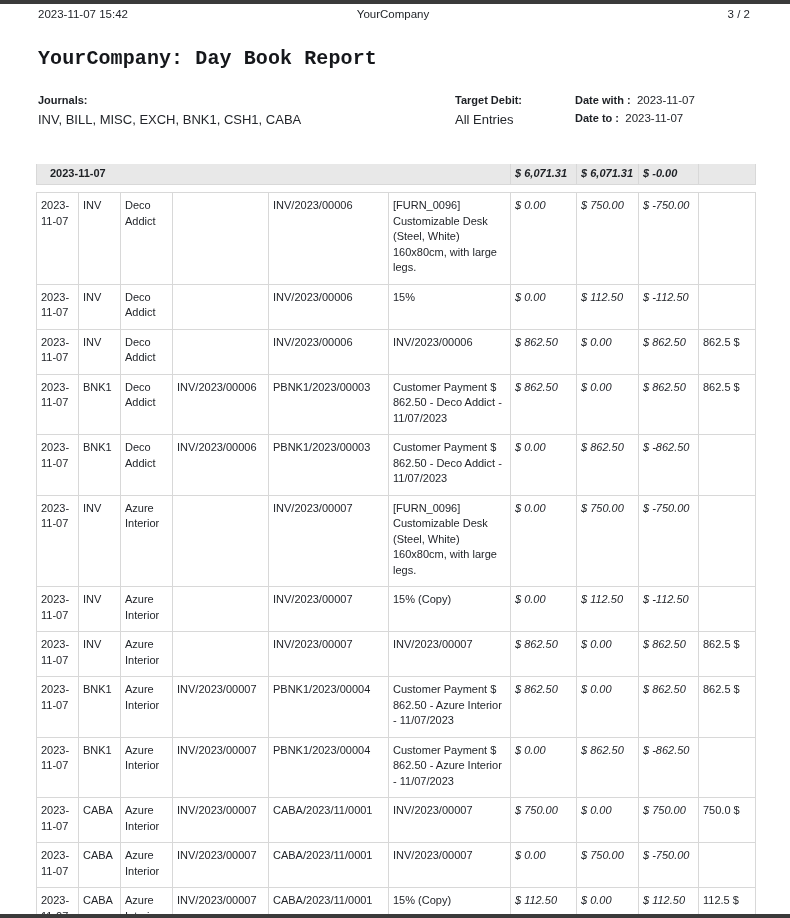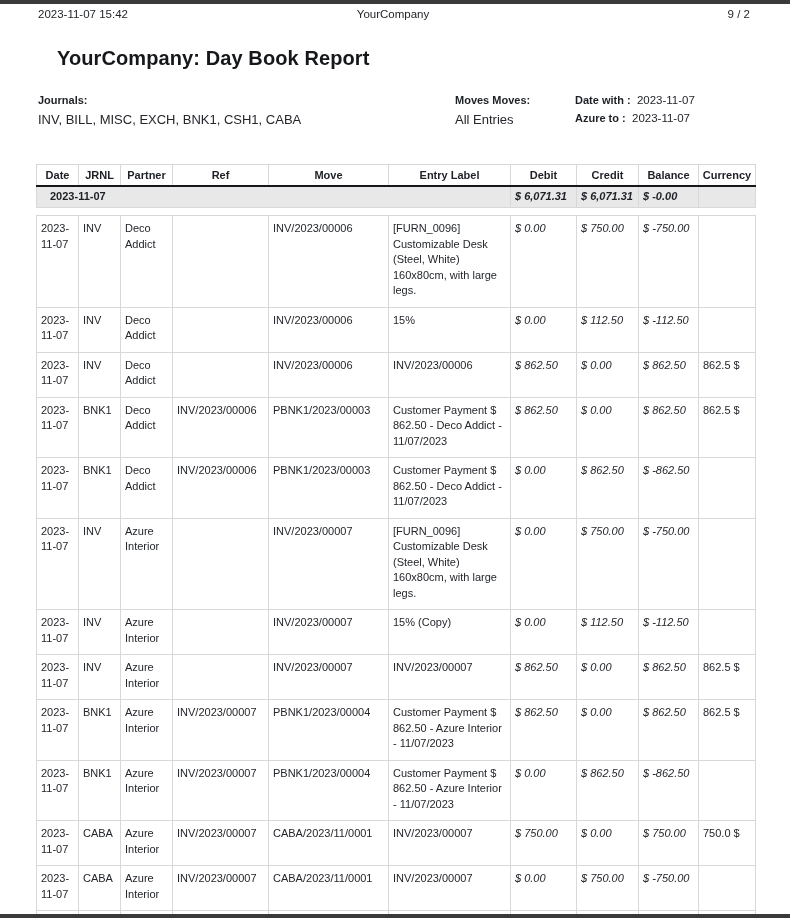--- a/index.html
+++ b/index.html
@@ -6,21 +6,21 @@
   html,body { width:790px; height:918px; overflow:hidden; background:#fff;
     font-family:"Liberation Sans", sans-serif; color:#23262b; position:relative; }
   .edge-strip { position:absolute; left:0; width:100%; height:4px; background:#3a3a3a; z-index:20; }
   .edge-top { top:0; }
   .edge-bottom { top:914px; }
 
   .report-header { display:flex; justify-content:space-between; align-items:baseline;
     padding:8px 40px 0 38px; font-size:11.5px; color:#1d2025; }
   .report-header .center { position:absolute; left:0; right:4px; text-align:center; }
   .report-header { position:relative; }
-  .page-title { margin:27px 57px 0; font-size:20px; font-weight:600; color:#15171b; letter-spacing:.1px; }
+  .page-title { margin:27px 38px 0; font-size:20px; font-weight:600; color:#15171b; letter-spacing:.1px;font-family:Liberation Mono, monospace; }
 
   .filters { position:relative; margin-top:24px; height:50px; font-size:11px; }
   .filters .blk-left { position:absolute; left:38px; top:0; }
   .filters .blk-mid  { position:absolute; left:455px; top:0; }
   .filters .blk-right{ position:absolute; left:575px; top:0; }
   .filters .lbl { font-weight:bold; color:#1d2025; }
   .filters .val { margin-top:6px; font-size:13px; }
   .filters .pair { margin-bottom:6px; }
   .filters .pair .lbl { display:inline; }
   .filters .pair .v { display:inline; font-size:11.5px; }
@@ -45,73 +45,61 @@
   .money { white-space:nowrap;font-style:italic; }
 </style>
 </head>
 <body>
 
 <div class="edge-strip edge-top"></div>
 
 <div class="report-header">
   <span>2023-11-07 15:42</span>
   <span class="center">YourCompany</span>
-  <span>9 / 2</span>
+  <span>3 / 2</span>
 </div>
 
 <h1 class="page-title">YourCompany: Day Book Report</h1>
 
 <div class="filters">
   <div class="blk-left">
     <div class="lbl">Journals:</div>
     <div class="val">INV, BILL, MISC, EXCH, BNK1, CSH1, CABA</div>
   </div>
   <div class="blk-mid">
-    <div class="lbl">Moves Moves:</div>
+    <div class="lbl">Target Debit:</div>
     <div class="val">All Entries</div>
   </div>
   <div class="blk-right">
     <div class="pair">
       <span class="lbl">Date with :</span>
       <span class="v">&nbsp;<span>2023-11-07</span></span>
     </div>
     <div class="pair">
-      <span class="lbl">Azure to :</span>
+      <span class="lbl">Date to :</span>
       <span class="v">&nbsp;<span>2023-11-07</span></span>
     </div>
   </div>
 </div>
 
 <div class="tablezone">
   <table class="head-table">
     <colgroup>
       <col class="c-date">
         <col class="c-jrnl">
         <col class="c-partner">
         <col class="c-ref">
         <col class="c-move">
       <col class="c-label">
         <col class="c-debit">
         <col class="c-credit">
         <col class="c-balance">
         <col class="c-currency">
     </colgroup>
     <tbody>
-        <tr>
-      <th>Date</th>
-      <th>JRNL</th>
-      <th>Partner</th>
-      <th>Ref</th>
-      <th>Move</th>
-      <th>Entry Label</th>
-      <th>Debit</th>
-      <th>Credit</th>
-      <th>Balance</th>
-      <th>Currency</th>
-    </tr>
     <tr>
       <td class="grp grp-date" colspan="6">2023-11-07</td>
       <td class="grp money">$ 6,071.31</td>
       <td class="grp money">$ 6,071.31</td>
       <td class="grp money">$ -0.00</td>
       <td class="grp"></td>
     </tr>
   </tbody>
     </table>
 

